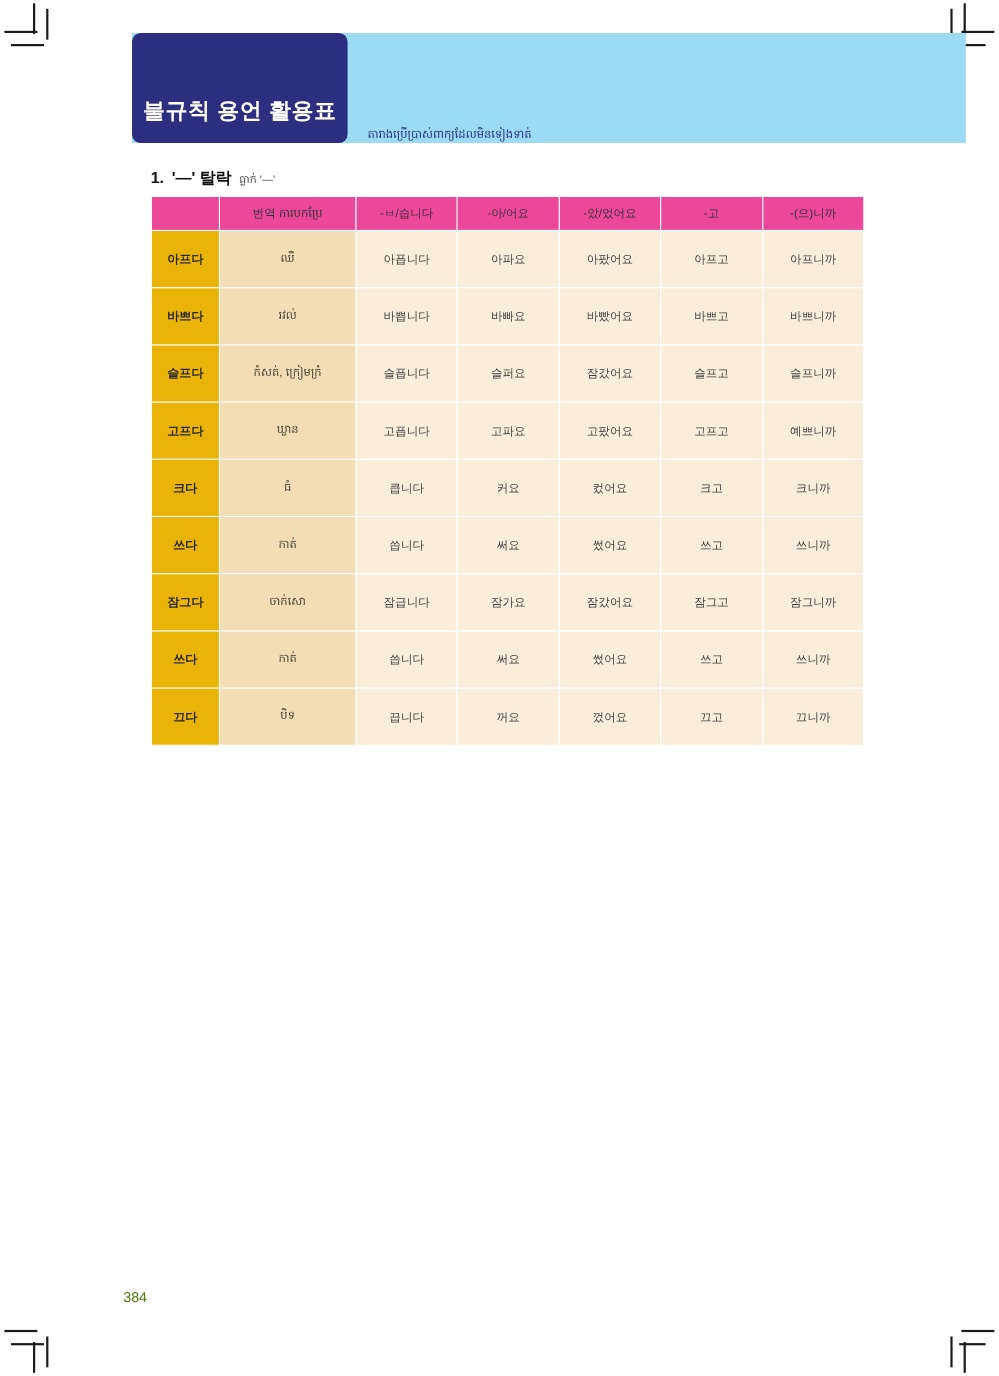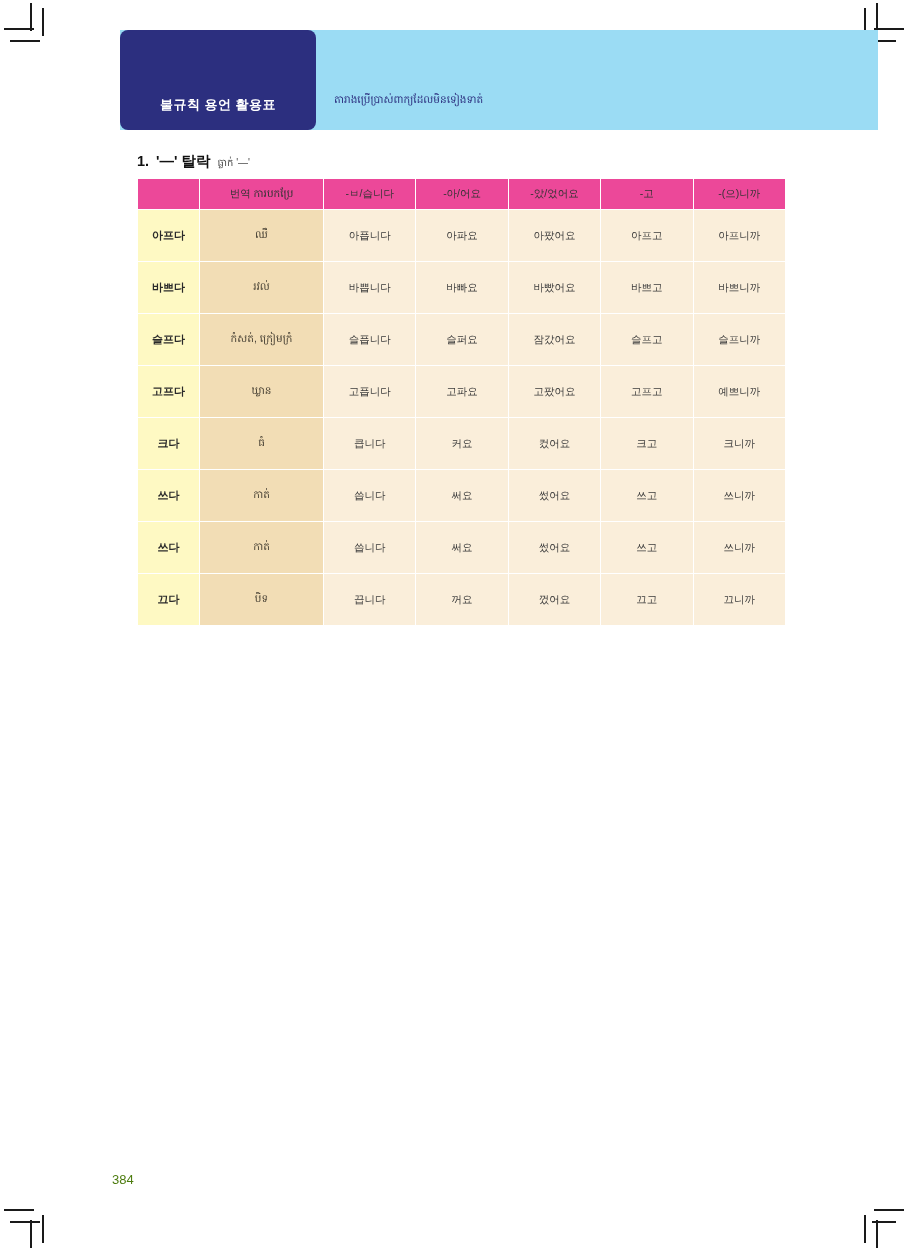--- a/index.html
+++ b/index.html
@@ -66,33 +66,32 @@
     background: #2c2f7f;
     border-radius: 8px;
     display: flex;
     align-items: flex-end;
     justify-content: center;
     padding-bottom: 16px;
     box-sizing: border-box;
   }
   .banner-tab-label {
     color: #ffffff;
-    font-size: 13px;
+    font-size: 20px;
     font-weight: bold;
     letter-spacing: 0.5px;
     white-space: nowrap;
   }
   .banner-subtitle {
     position: absolute;
     left: 214px;
     top: 0;
     height: 100px;
     display: flex;
     align-items: flex-end;
-    padding-bottom: 22px;
     box-sizing: border-box;
     color: #2c2f7f;
     font-size: 10.5px;
     white-space: nowrap;
   }
 
   
   .section-heading {
     position: absolute;
     left: 137px;
@@ -139,21 +138,21 @@
   }
   .conj-table tbody td {
     height: 51px;
     background: #faeeda;
   }
   .col-word  { width: 62px; }
   .col-trans { width: 124px; }
   .col-conj  { width: 92.4px; }
 
   .conj-table tbody td.cell-word {
-    background: #fef9c3;
+    background: #eab308;
     font-weight: bold;
     color: #2a2a2a;
     font-size: 11px;
   }
   .conj-table tbody td.cell-trans {
     background: #f2ddb5;
     color: #4a4336;
     font-size: 10.5px;
   }
 
@@ -273,20 +272,29 @@
       <tr>
         <td class="cell-word">쓰다</td>
         <td class="cell-trans">កាត់</td>
         <td class="cell-conj">씁니다</td>
         <td class="cell-conj">써요</td>
         <td class="cell-conj">썼어요</td>
         <td class="cell-conj">쓰고</td>
         <td class="cell-conj">쓰니까</td>
       </tr>
       <tr>
+        <td class="cell-word">잠그다</td>
+        <td class="cell-trans">ចាក់សោ</td>
+        <td class="cell-conj">잠급니다</td>
+        <td class="cell-conj">잠가요</td>
+        <td class="cell-conj">잠갔어요</td>
+        <td class="cell-conj">잠그고</td>
+        <td class="cell-conj">잠그니까</td>
+      </tr>
+      <tr>
         <td class="cell-word">쓰다</td>
         <td class="cell-trans">កាត់</td>
         <td class="cell-conj">씁니다</td>
         <td class="cell-conj">써요</td>
         <td class="cell-conj">썼어요</td>
         <td class="cell-conj">쓰고</td>
         <td class="cell-conj">쓰니까</td>
       </tr>
       <tr>
         <td class="cell-word">끄다</td>

